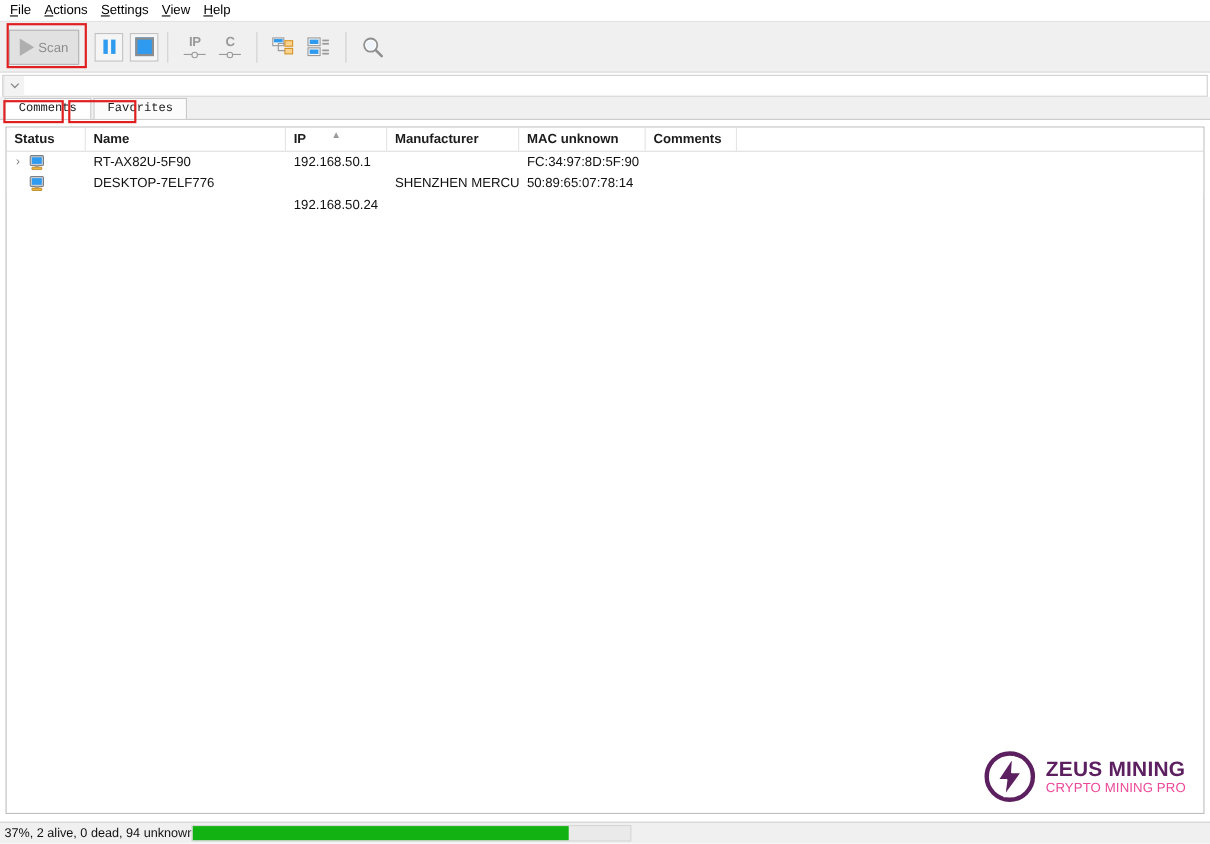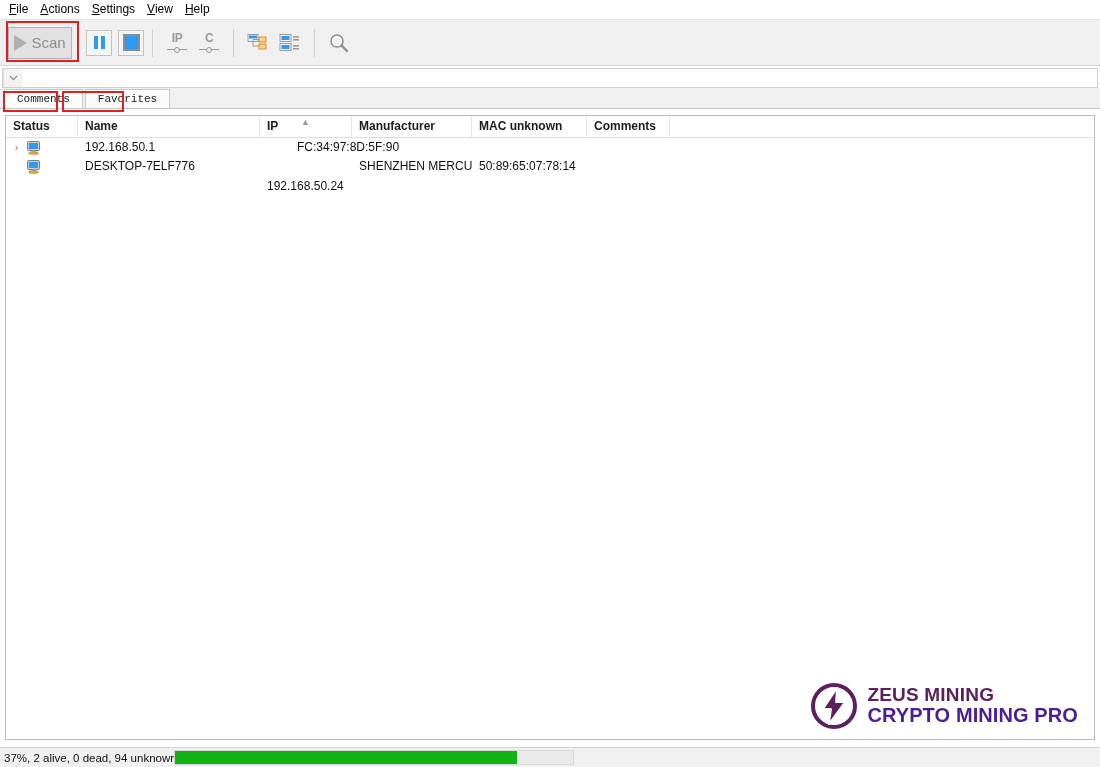--- a/index.html
+++ b/index.html
@@ -66,21 +66,21 @@
     box-sizing: border-box;
   }
   .scan-tri {
     width: 0; height: 0;
     border-left: 13px solid #a6a6a6;
     border-top: 8px solid transparent;
     border-bottom: 8px solid transparent;
     opacity: .85;
   }
   .scan-label {
-    font-size: 15px;
+    font-size: 12px;
     color: #8d8d8d;
   }
 
   .tb-btn {
     width: 26px;
     height: 26px;
     background: #f5f5f5;
     border: 1px solid #c2c2c2;
     box-sizing: border-box;
     display: flex;
@@ -300,23 +300,23 @@
     flex-direction: column;
     line-height: 1.06;
   }
   .logo-l1 {
     font-size: 19px;
     font-weight: 700;
     color: #5c2060;
     letter-spacing: .2px;
   }
   .logo-l2 {
-    font-size: 20px;
-    font-weight: 700;
-    color: #4c1d95;
+    font-size: 12px;
+    font-weight: 400;
+    color: #ec4899;
     letter-spacing: .1px;
   }
 
   
   .statusbar {
     position: absolute;
     left: 0; bottom: 0;
     width: 1100px;
     height: 20px;
     background: #f0f0f0;
@@ -469,20 +469,21 @@
       <span class="expander">›</span>
       <span class="pc-icon">
         <svg width="15" height="15" viewBox="0 0 15 15">
           <rect x="1.5" y="1.5" width="12" height="9" rx="1" fill="#c9ccd0" stroke="#7b8086" stroke-width="1"></rect>
           <rect x="3" y="3" width="9" height="6" fill="#2e9bf0"></rect>
           <rect x="5.5" y="10.5" width="4" height="1.6" fill="#a8acb1"></rect>
           <rect x="3" y="12" width="9" height="2.2" rx=".5" fill="#f0b43c" stroke="#b07e1c" stroke-width=".7"></rect>
         </svg>
       </span>
     </div>
+    <div class="cell" style="width:182px;">RT-AX82U-5F90</div>
     <div class="cell" style="width:92px;">192.168.50.1</div>
     <div class="cell" style="width:120px;"></div>
     <div class="cell" style="width:115px;">FC:34:97:8D:5F:90</div>
     <div class="cell" style="width:83px;"></div>
   </div>
 
   <div class="row">
     <div class="cell status" style="width:72px;">
       <span class="expander"></span>
       <span class="pc-icon">

